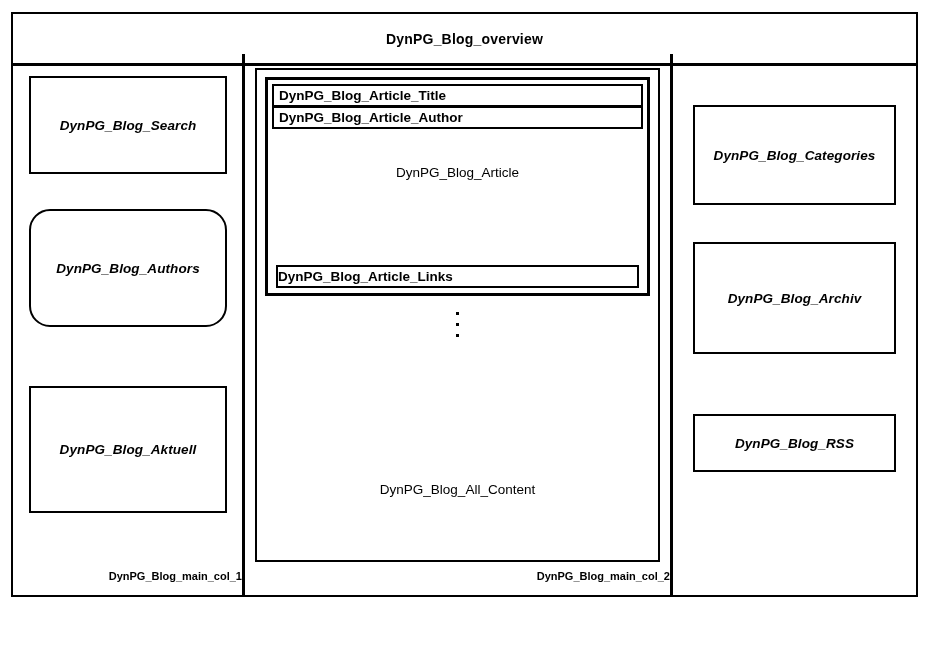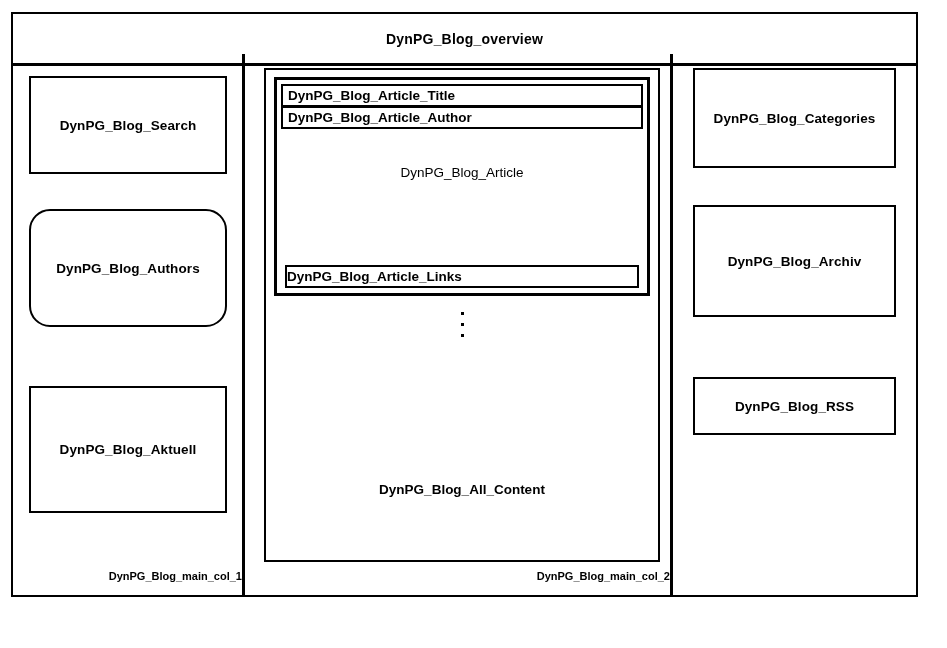--- a/index.html
+++ b/index.html
@@ -62,21 +62,21 @@
     box-sizing: border-box;
     display: flex;
     flex-direction: column;
   }
   .col-1 { width: 229px; }
   .col-2 {
     width: 431px;
     border-left: 3px solid #000000;
     border-right: 3px solid #000000;
   }
-  .col-3 { flex: 1 1 auto; }
+  .col-3 { flex: 1 1 auto; margin-top: 37px; }
 
   
   .col-inner {
     position: relative;
     flex: 1 1 auto;
     padding: 0;
   }
 
   .col-caption {
     text-align: right;
@@ -93,41 +93,41 @@
     background: #ffffff;
     display: flex;
     align-items: center;
     justify-content: center;
   }
   .box > .label {
     font-size: 13.5px;
     font-weight: bold;
     text-align: center;
     letter-spacing: 0.1px;
+    font-style: italic;
   }
 
   
   .box-search   { left: 16px; top: 22px;  width: 198px; height: 98px; }
   .box-authors  { left: 16px; top: 155px; width: 198px; height: 118px; border-radius: 21px; }
   .box-aktuell  { left: 16px; top: 332px; width: 198px; height: 127px; }
 
   
   .box-allcontent {
     left: 10px; top: 14px; right: 10px; bottom: 8px;
     width: auto; height: auto;
     display: block;
-    margin-left: 9px;
   }
   .allcontent-label {
     position: absolute;
     left: 0; right: 0;
     top: 412px;
     text-align: center;
     font-size: 13.5px;
-    font-weight: bold;
+    font-weight: normal;
   }
 
   
   .box-article-outer {
     position: absolute;
     left: 8px;
     top: 7px;
     right: 8px;
     height: 219px;
     border: 3px solid #000000;

